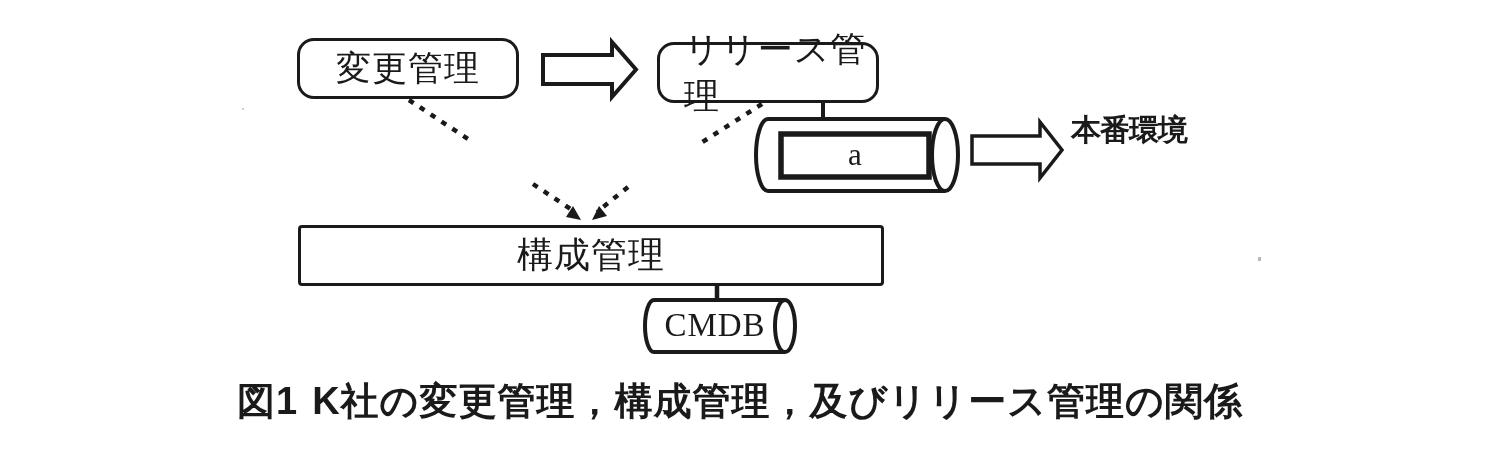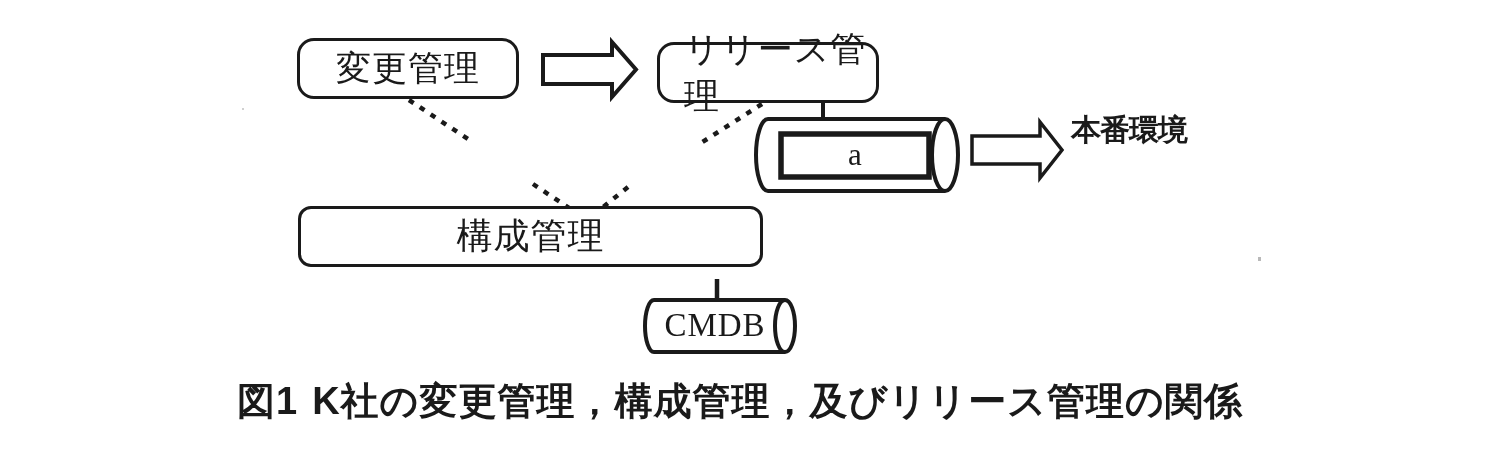--- a/index.html
+++ b/index.html
@@ -30,21 +30,21 @@
     background: #ffffff;
     display: flex;
     align-items: center;
     justify-content: center;
     font-size: 35px;
     letter-spacing: 1px;
     font-family: "Liberation Serif", "DejaVu Serif", serif;
   }
   .node-change  { left: 297px; top: 38px;  width: 222px; height: 61px; }
   .node-release { left: 657px; top: 42px;  width: 222px; height: 61px; padding-left: 24px; }
-  .node-config  { left: 298px; top: 206px; width: 465px; height: 61px; border-radius: 13px; font-size: 36px; }
+  .node-config  { left: 298px; top: 225px; width: 586px; height: 61px; border-radius: 4px; font-size: 36px; }
 
   .label-ci-update {
     position: absolute;
     left: 450px; top: 139px;
     font-size: 34px;
     letter-spacing: -1px;
     white-space: nowrap;
   }
   .label-a {
     position: absolute;

